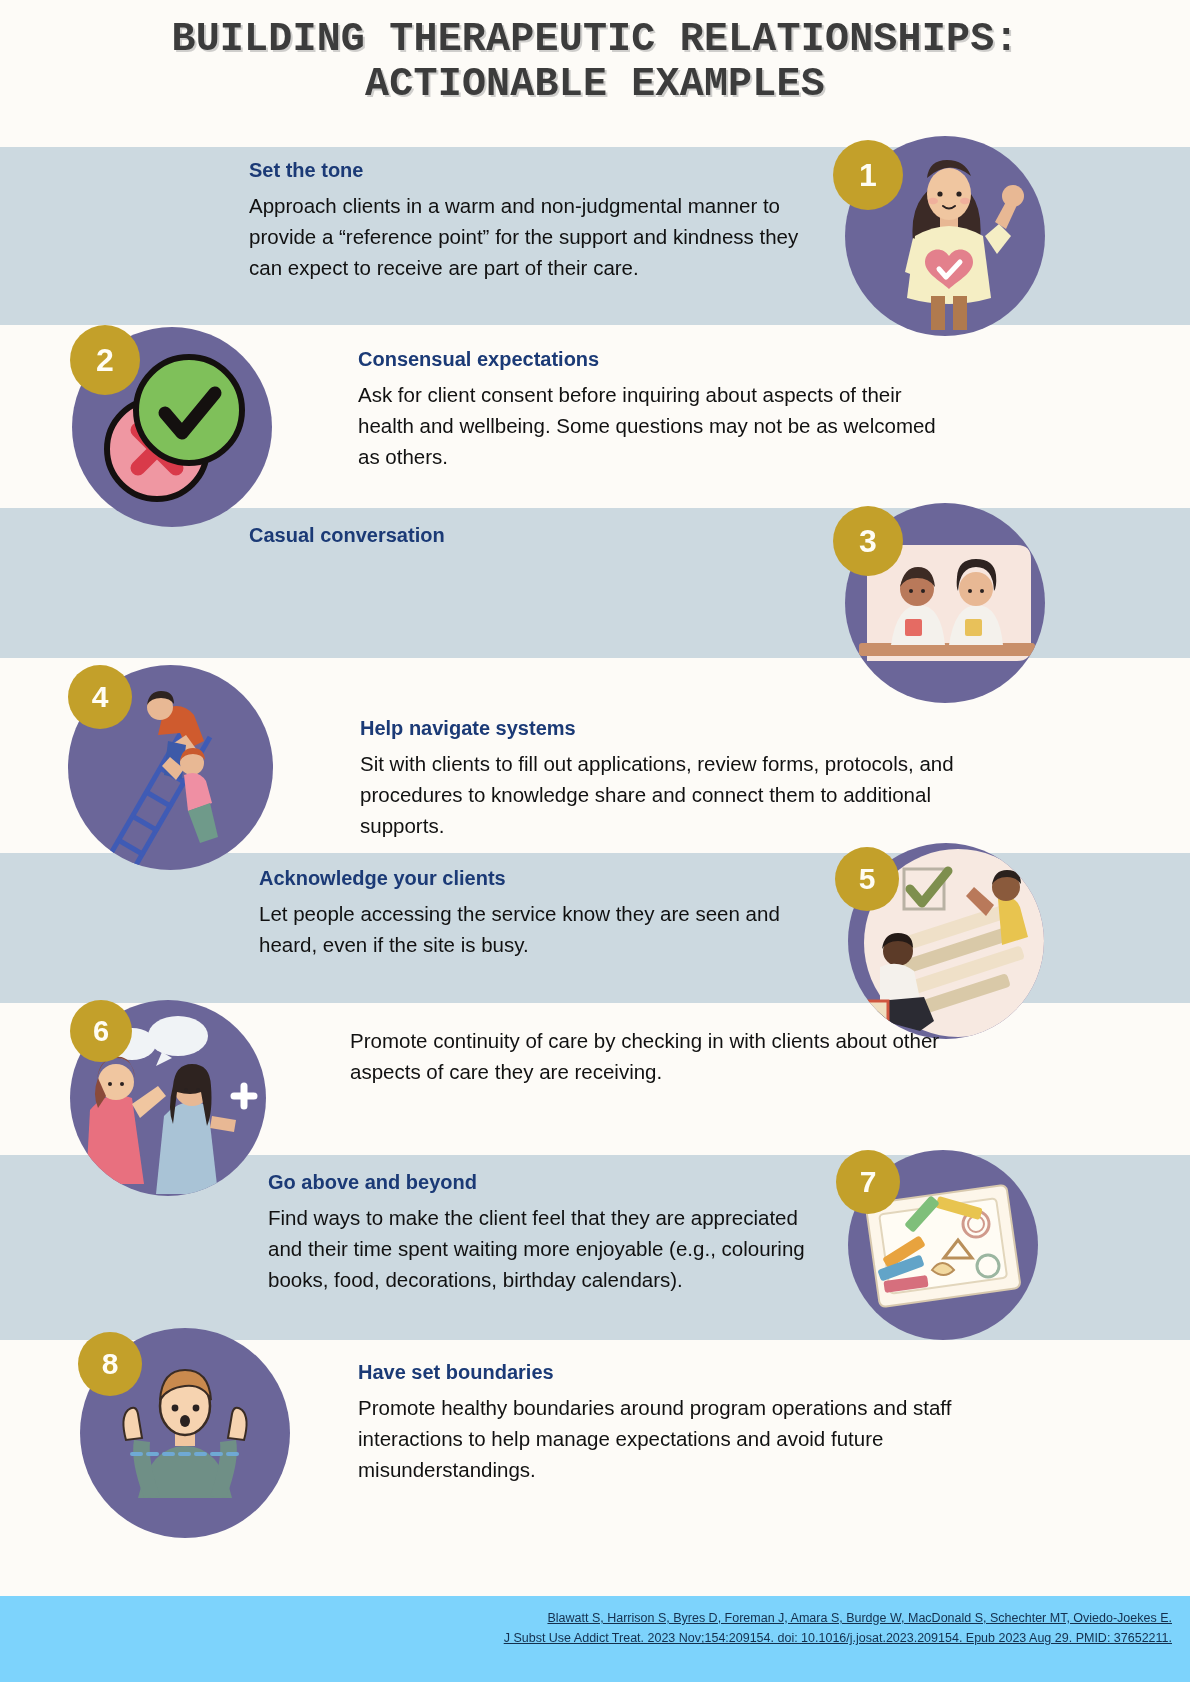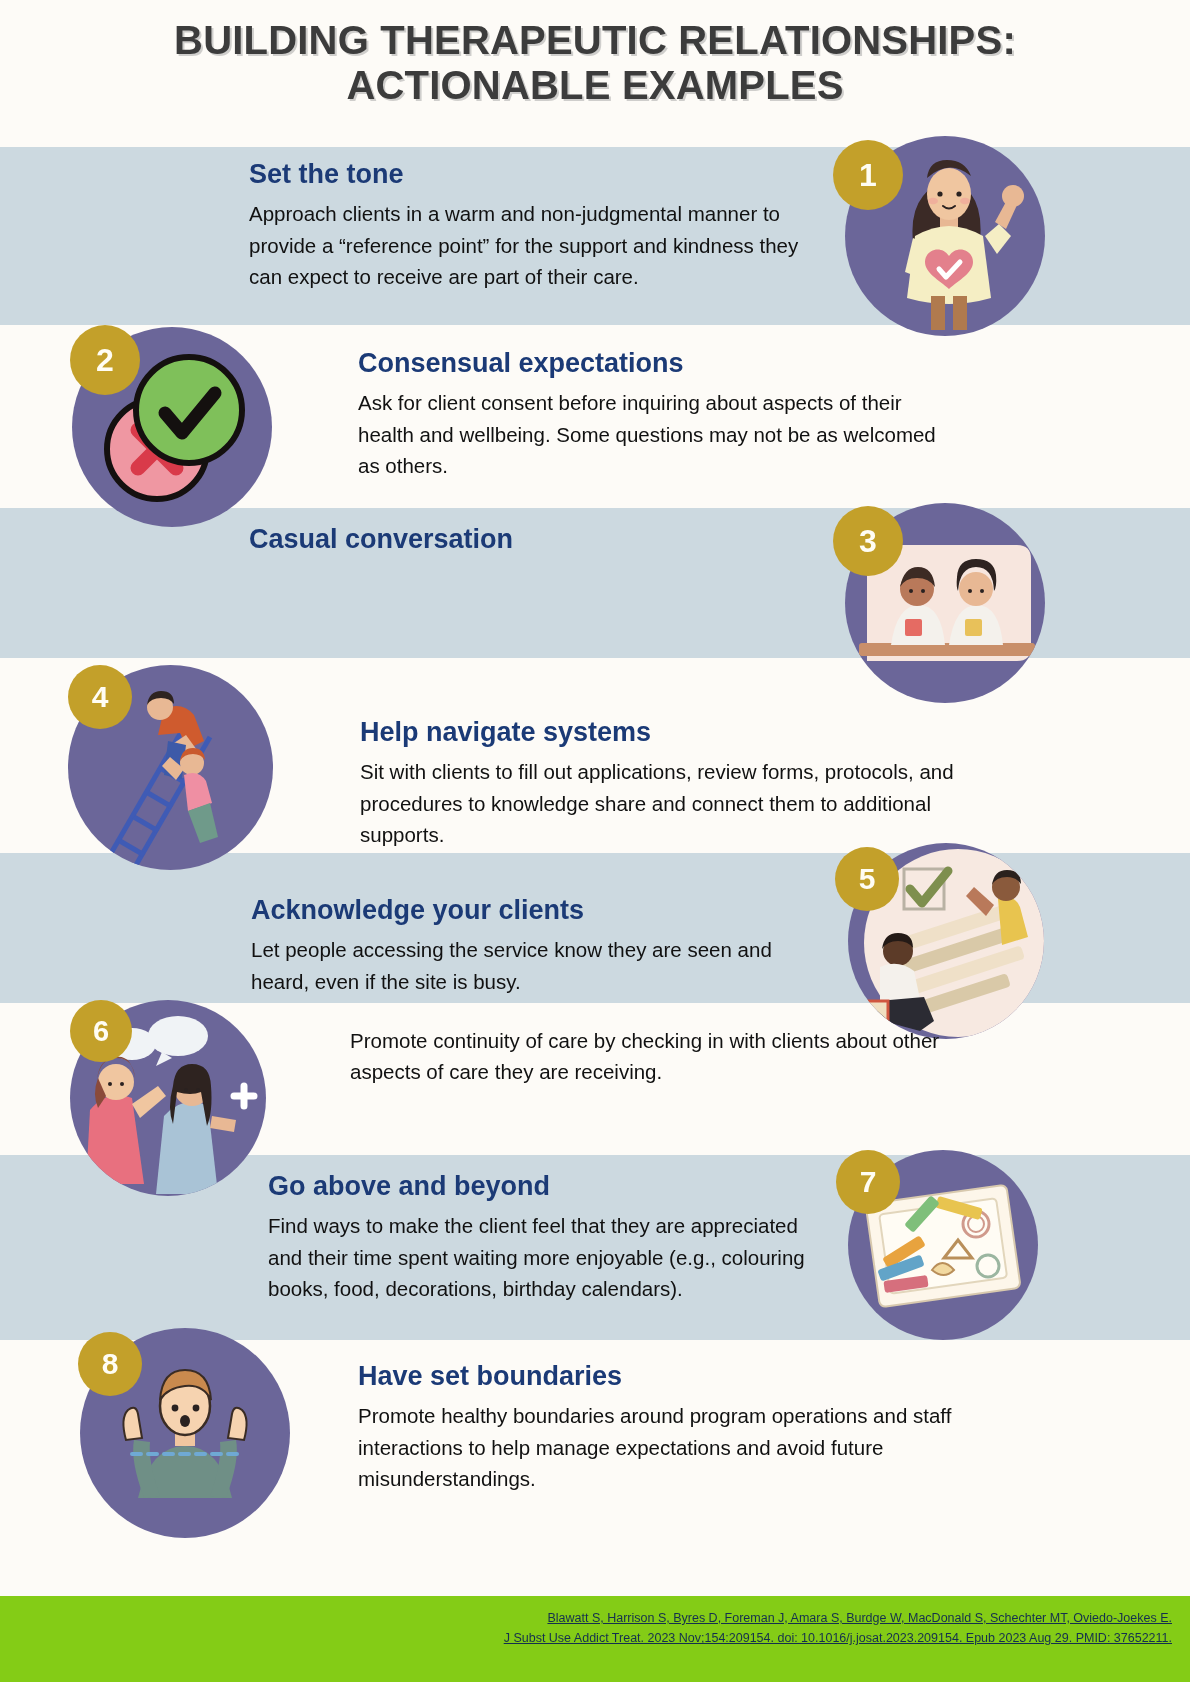--- a/index.html
+++ b/index.html
@@ -14,26 +14,27 @@
   
   .title-wrap{
     position:absolute;left:0;top:18px;width:1190px;
     text-align:center;
   }
   .title-line{
     font-size:40px;font-weight:bold;letter-spacing:0.2px;
     color:#3c3c3c;line-height:1.12;
     text-shadow:2px 2px 0 rgba(150,150,150,.45);
     text-transform:uppercase;
+    font-family:Liberation Mono, monospace;
   }
   
   .band{position:absolute;left:0;width:1190px;background:#ccd9e0;}
   .txtcol{position:absolute;}
   .heading{
-    color:#1b3a76;font-weight:bold;font-size:27px;line-height:1.2;
+    color:#1b3a76;font-weight:bold;font-size:20px;line-height:1.2;
     margin:0 0 8px 0;
   }
   .body{
     color:#111;font-size:20.5px;line-height:1.52;margin:0;
   }
   
   .bubble{
     position:absolute;border-radius:50%;
     background:#6b6699;overflow:hidden;
   }
@@ -44,21 +45,21 @@
   .badge{
     position:absolute;border-radius:50%;
     background:#c3a02a;
     display:flex;align-items:center;justify-content:center;
     color:#fffdf4;font-weight:bold;
     z-index:6;
   }
   
   .footer{
     position:absolute;left:0;bottom:0;width:1190px;height:86px;
-    background:#84cc16;
+    background:#7dd3fc;
   }
   .footer-inner{
     position:absolute;right:18px;top:12px;text-align:right;
   }
   .cite{
     font-size:12.5px;color:#14304e;line-height:1.62;
     text-decoration:underline;display:block;white-space:nowrap;
   }
 </style>
 </head>
@@ -212,21 +213,21 @@
     <path d="M34 106 q2 -16 16 -16 q15 0 15 15 q-5 -7 -15 -7 q-11 0 -16 8z" fill="#241a16"></path>
     <path d="M32 124 q18 -8 34 4 l6 28 l-40 4z" fill="#f4f1ec"></path>
     <path d="M30 158 l46 -4 l10 24 l-14 10 l-44 -12z" fill="#2b2b33"></path>
     <rect x="6" y="158" width="34" height="26" fill="#f0dfc0"></rect>
     <rect x="6" y="158" width="34" height="26" fill="none" stroke="#d0563f" stroke-width="3"></rect>
   </svg>
 </div>
 <div class="badge" style="left:835px;top:847px;width:64px;height:64px;font-size:30px;">
   <span>5</span>
 </div>
-<div class="txtcol" style="left:251px;top:866px;width:570px;margin-top:28px;">
+<div class="txtcol" style="left:259px;top:866px;width:570px;">
   <div class="heading">Acknowledge your clients</div>
   <div class="body">Let people accessing the service know they are seen and heard, even if the site is busy.</div>
 </div>
 
 <div class="bubble" style="left:70px;top:1000px;width:196px;height:196px;">
   <svg class="art" viewBox="0 0 196 196">
 
     <ellipse cx="62" cy="44" rx="24" ry="16" fill="#f0f3f6"></ellipse>
     <ellipse cx="108" cy="36" rx="30" ry="20" fill="#f0f3f6"></ellipse>
     <path d="M92 52 l-6 14 l16 -8z" fill="#f0f3f6"></path>

